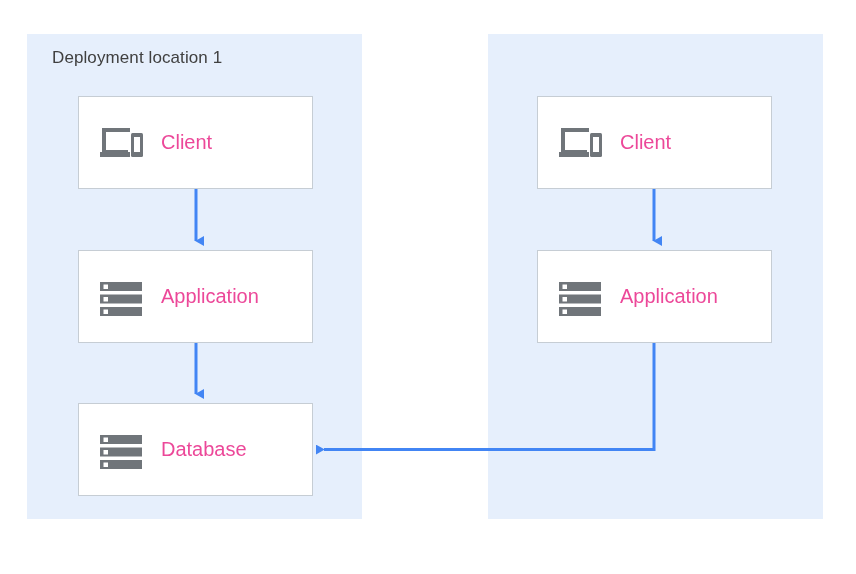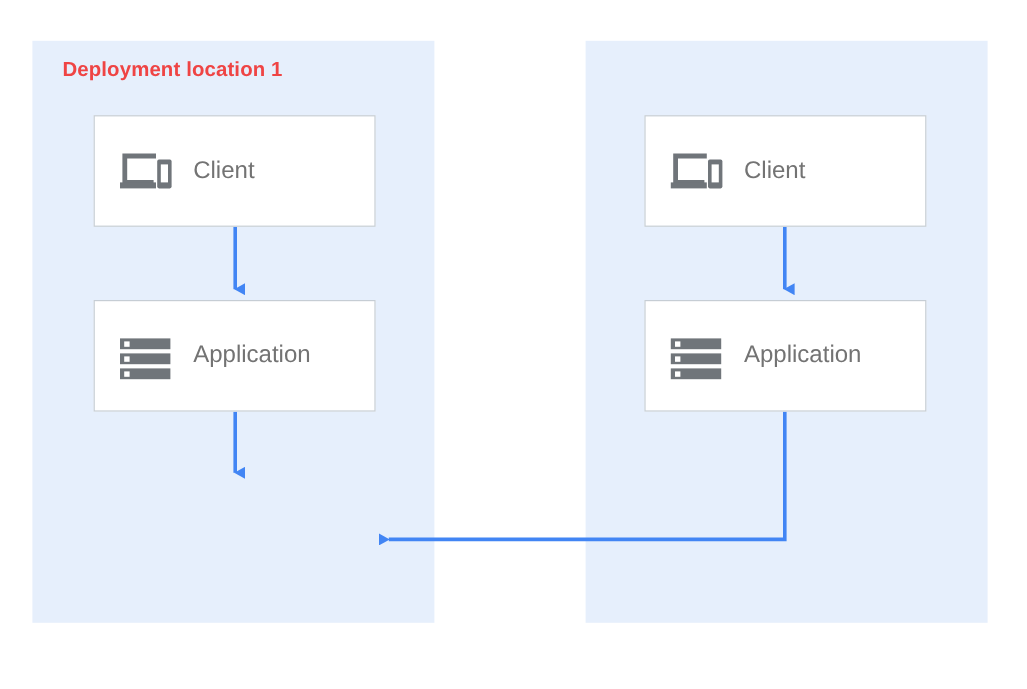--- a/index.html
+++ b/index.html
@@ -43,40 +43,40 @@
   }
   .node-icon {
     width: 48px;
     height: 48px;
     margin-left: 18px;
     flex: 0 0 auto;
     display: block;
   }
   .node-label {
     font-size: 20px;
-    color: #737373;
+    color: #ec4899;
     font-family: "Liberation Sans", sans-serif;
     margin-left: 16px;
     white-space: nowrap;
   }
   #edge-layer {
     position: absolute;
     left: 0; top: 0;
     width: 856px;
     height: 574px;
     pointer-events: none;
   }
 </style>
 </head>
 <body>
 
 <div id="diagram-canvas">
 
   <div class="zone" id="zone-1-bg" style="left: 27px; top: 34px; width: 335px; height: 485px; background: rgb(230, 239, 252);"></div>
-  <div class="zone-title" id="zone-1-title" style="left: 52px; top: 48px; color: #ef4444; font-weight: bold;">Deployment location 1</div>
+  <div class="zone-title" id="zone-1-title" style="left: 52px; top: 48px; color: #404040;">Deployment location 1</div>
 
   <div class="zone" id="zone-2-bg" style="left: 488px; top: 34px; width: 335px; height: 485px; background: rgb(230, 239, 252);"></div>
 
   <svg id="edge-layer" viewBox="0 0 856 574" xmlns="http://www.w3.org/2000/svg">
     <defs>
       <marker id="arrowhead-down" markerWidth="10" markerHeight="9" refX="5" refY="8.2" orient="auto" markerUnits="userSpaceOnUse">
         <polygon points="0,0 10,0 5,9" fill="#4285f4"></polygon>
       </marker>
       <marker id="arrowhead-left" markerWidth="9" markerHeight="10" refX="0.8" refY="5" orient="auto" markerUnits="userSpaceOnUse">
         <polygon points="9,0 9,10 0,5" fill="#4285f4"></polygon>
@@ -119,20 +119,33 @@
         <rect x="6.5" y="11.5" width="4.5" height="4.5" fill="#ffffff"></rect>
         <rect x="3" y="21.5" width="42" height="9" fill="#70757a"></rect>
         <rect x="6.5" y="24" width="4.5" height="4.5" fill="#ffffff"></rect>
         <rect x="3" y="34" width="42" height="9" fill="#70757a"></rect>
         <rect x="6.5" y="36.5" width="4.5" height="4.5" fill="#ffffff"></rect>
       </svg>
     </span>
     <span class="node-label">Application</span>
   </div>
 
+  <div class="node" id="node-database-1" style="left: 78px; top: 403px; width: 235px; height: 93px; background: rgb(255, 255, 255); border-color: rgb(198, 205, 212);">
+    <span class="node-icon">
+      <svg viewBox="0 0 48 48" width="48" height="48" xmlns="http://www.w3.org/2000/svg">
+        <rect x="3" y="9" width="42" height="9" fill="#70757a"></rect>
+        <rect x="6.5" y="11.5" width="4.5" height="4.5" fill="#ffffff"></rect>
+        <rect x="3" y="21.5" width="42" height="9" fill="#70757a"></rect>
+        <rect x="6.5" y="24" width="4.5" height="4.5" fill="#ffffff"></rect>
+        <rect x="3" y="34" width="42" height="9" fill="#70757a"></rect>
+        <rect x="6.5" y="36.5" width="4.5" height="4.5" fill="#ffffff"></rect>
+      </svg>
+    </span>
+    <span class="node-label">Database</span>
+  </div>
 
   <div class="node" id="node-client-2" style="left: 537px; top: 96px; width: 235px; height: 93px; background: rgb(255, 255, 255); border-color: rgb(198, 205, 212);">
     <span class="node-icon">
       <svg viewBox="0 0 48 48" width="48" height="48" xmlns="http://www.w3.org/2000/svg">
         <path d="M5 9 h28 v4 H9 v18 h22 v4 H5 Z" fill="#70757a"></path>
         <rect x="3" y="33" width="30" height="5" fill="#70757a"></rect>
         <rect x="34" y="14" width="12" height="24" rx="1.5" fill="#70757a"></rect>
         <rect x="37" y="18" width="6" height="15" fill="#ffffff"></rect>
       </svg>
     </span>

